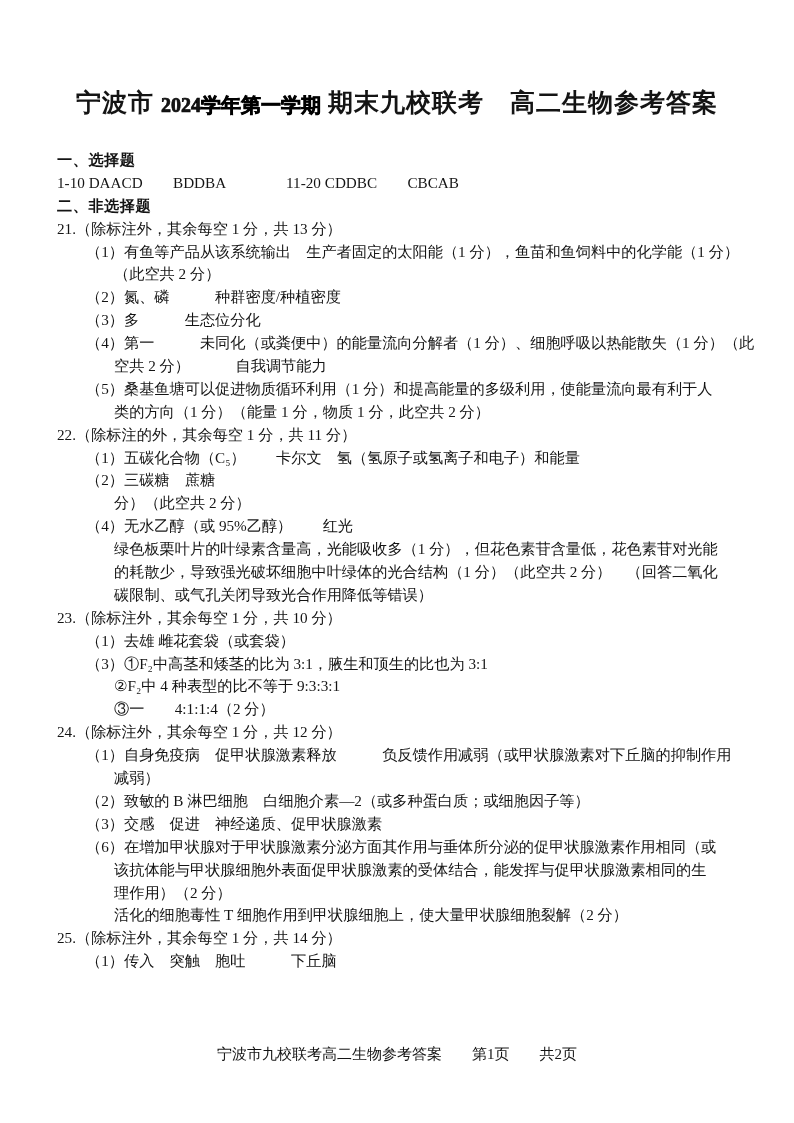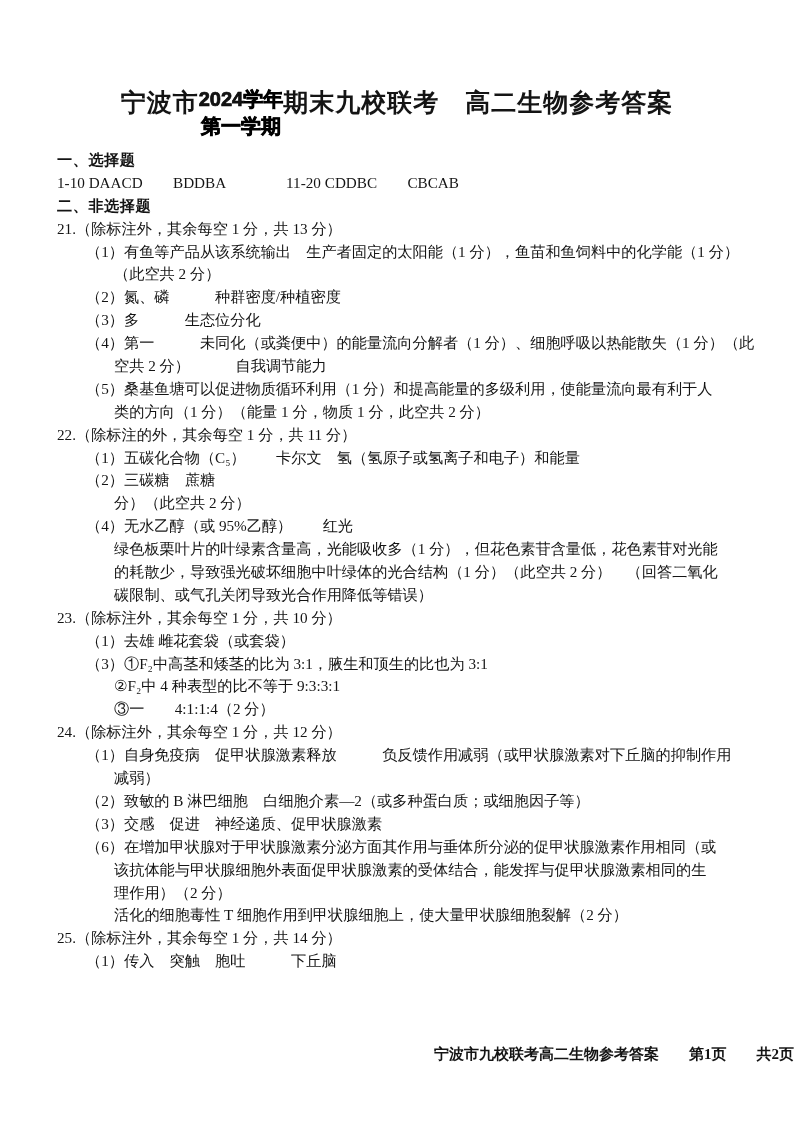--- a/index.html
+++ b/index.html
@@ -18,37 +18,37 @@
     font-family: "Liberation Serif", "DejaVu Serif", serif;
   }
   
   .title-row {
     position: absolute;
     top: 86px;
     left: 0;
     width: 100%;
     display: flex;
     justify-content: center;
-    align-items: flex-start;
+    align-items: flex-end;
     font-weight: 700;
   }
   .title-prefix, .title-suffix {
     font-size: 25px;
     letter-spacing: 1px;
     white-space: pre;
   }
   .title-stack {
     display: flex;
-    flex-direction: column;
+    flex-direction: row;
     align-items: center;
-    margin: 0 0;
+    margin: 0 7px;
     font-size: 20px;
     line-height: 1.35;
     font-weight: 800;
-    font-family: Liberation Sans, sans-serif;
+    font-family: Liberation Serif, serif;
     -webkit-text-stroke: 0.7px #000;
     white-space: pre;
   }
   
   .body-lines {
     position: absolute;
     left: 57px;
     top: 149px;
     white-space: nowrap;
   }
@@ -63,24 +63,23 @@
     font-family: "Liberation Sans", "DejaVu Sans", sans-serif;
     font-weight: 600;
     letter-spacing: 0.5px;
   }
   
   .footer {
     position: absolute;
     top: 1045px;
     left: 0;
     width: 100%;
-    text-align: right;
+    text-align: center;
     font-size: 15px;
     white-space: pre;
-    font-weight: bold;
   }
 </style>
 </head>
 <body>
 
 <div class="page">
 
   <div class="title-row">
     <span class="title-prefix">宁波市</span>
     <span class="title-stack">

